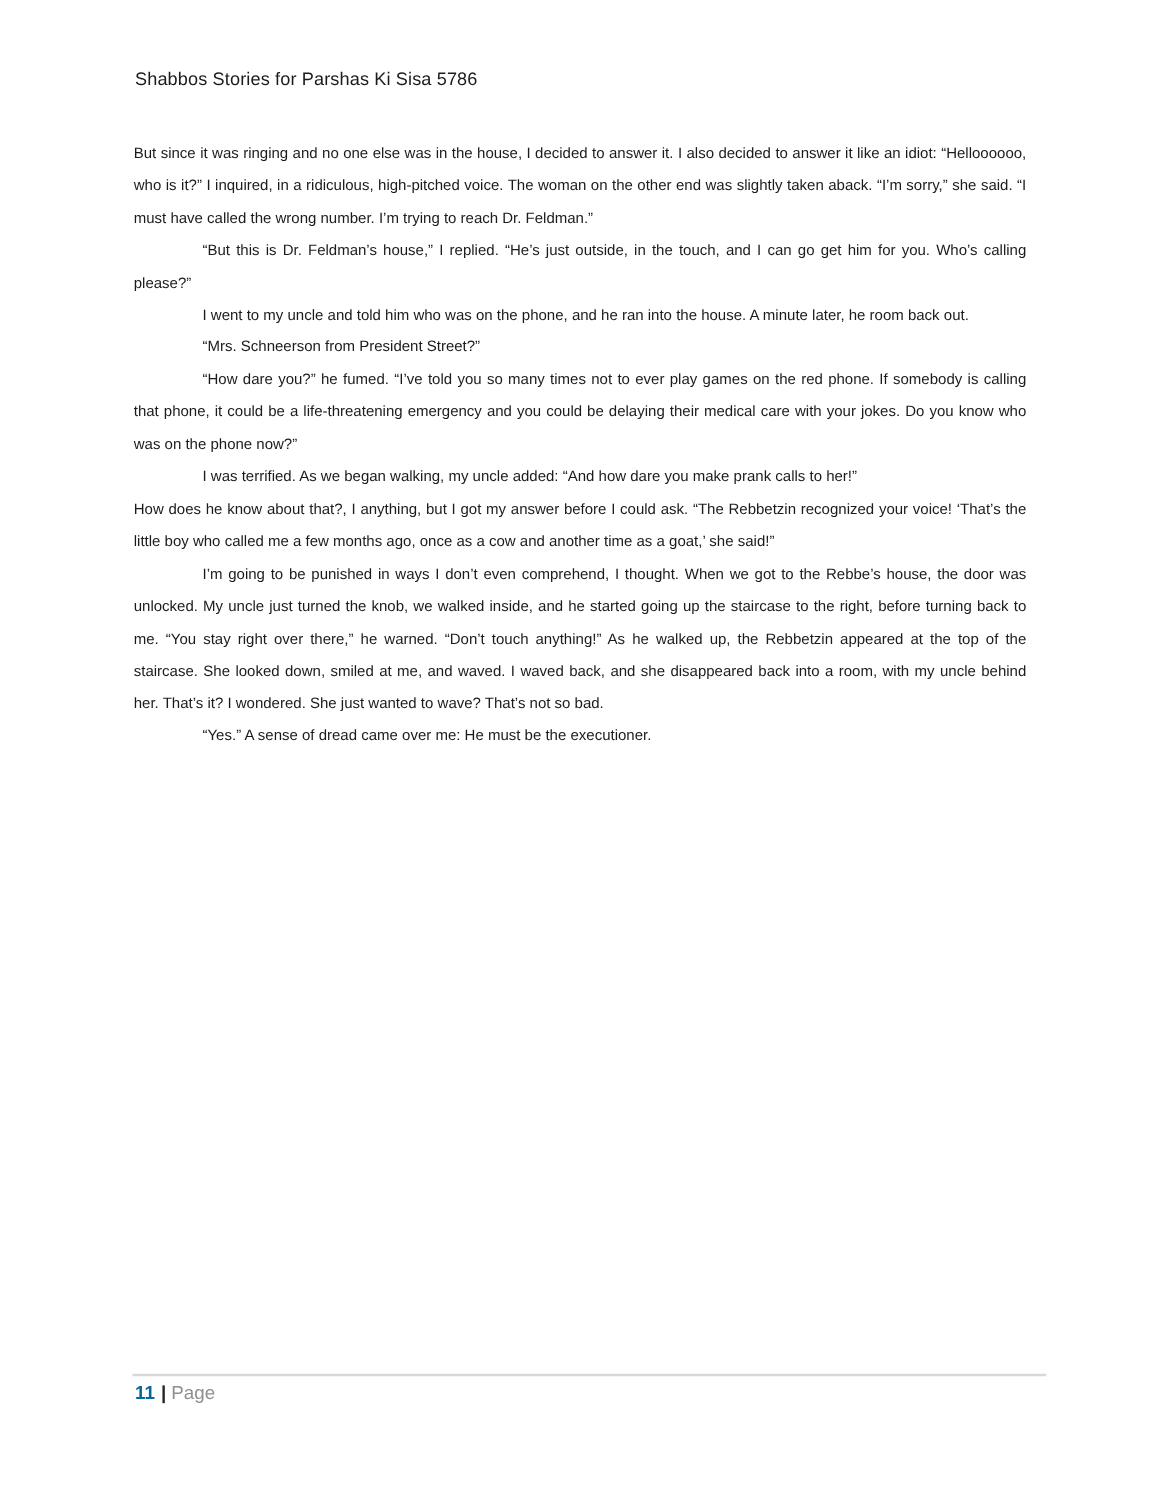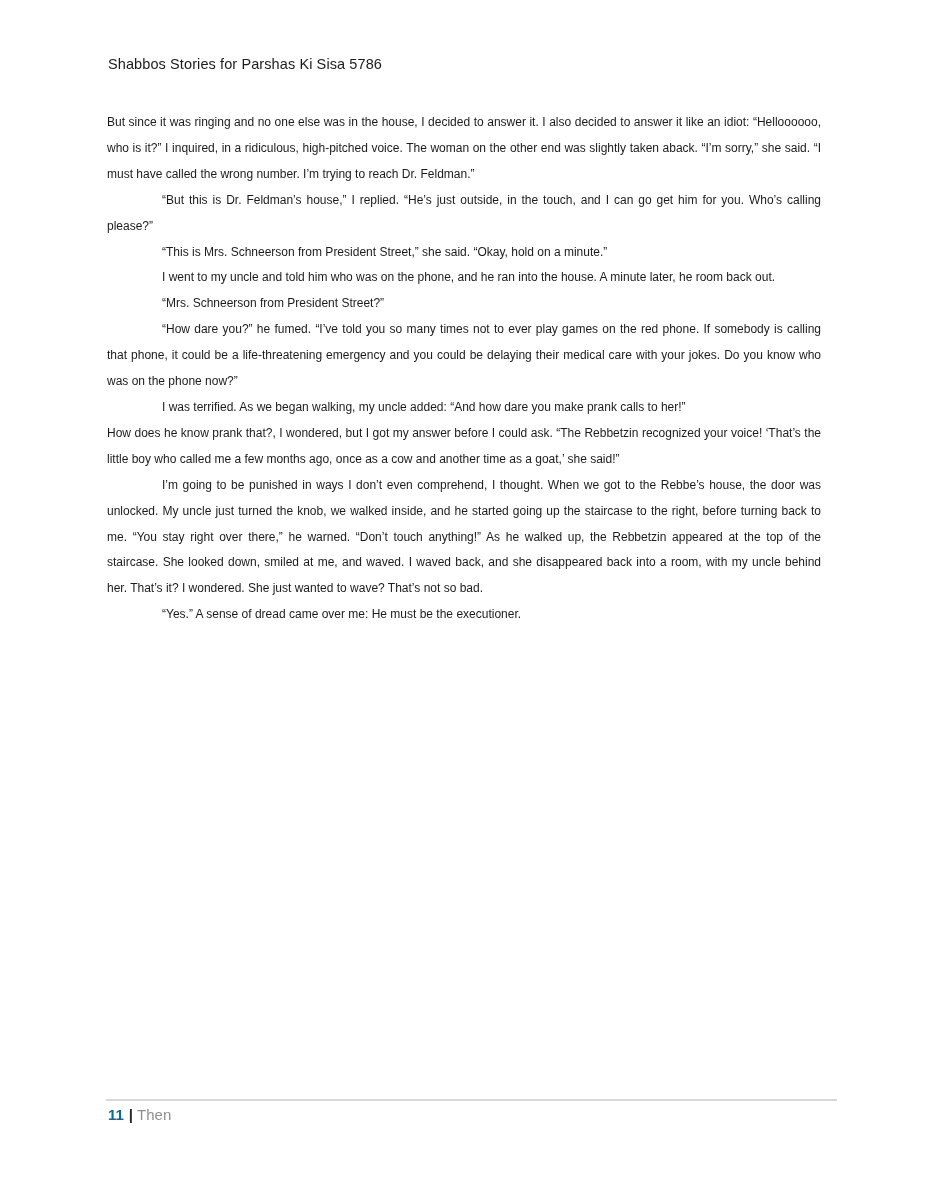--- a/index.html
+++ b/index.html
@@ -75,29 +75,28 @@
 
 <div class="page">
 
   <div class="doc-header">
     <span>Shabbos Stories for Parshas Ki Sisa 5786</span>
   </div>
 
   <div class="doc-body">
       <p class="">But since it was ringing and no one else was in the house, I decided to answer it. I also decided to answer it like an idiot: “Helloooooo, who is it?” I inquired, in a ridiculous, high-pitched voice. The woman on the other end was slightly taken aback. “I’m sorry,” she said. “I must have called the wrong number. I’m trying to reach Dr. Feldman.”</p>
       <p class="indent">“But this is Dr. Feldman’s house,” I replied. “He’s just outside, in the touch, and I can go get him for you. Who’s calling please?”</p>
-      <p class="indent">“This is Mrs. Schneerson from President Street,” she said. “Okay, hold on a minute.”</p>
       <p class="indent">I went to my uncle and told him who was on the phone, and he ran into the house. A minute later, he room back out.</p>
       <p class="indent">“Mrs. Schneerson from President Street?”</p>
       <p class="indent">“How dare you?” he fumed. “I’ve told you so many times not to ever play games on the red phone. If somebody is calling that phone, it could be a life-threatening emergency and you could be delaying their medical care with your jokes. Do you know who was on the phone now?”</p>
       <p class="indent">I was terrified. As we began walking, my uncle added: “And how dare you make prank calls to her!”</p>
-      <p class="">How does he know prank that?, I wondered, but I got my answer before I could ask. “The Rebbetzin recognized your voice! ‘That’s the little boy who called me a few months ago, once as a cow and another time as a goat,’ she said!”</p>
+      <p class="">How does he know about that?, I anything, but I got my answer before I could ask. “The Rebbetzin recognized your voice! ‘That’s the little boy who called me a few months ago, once as a cow and another time as a goat,’ she said!”</p>
       <p class="indent">I’m going to be punished in ways I don’t even comprehend, I thought. When we got to the Rebbe’s house, the door was unlocked. My uncle just turned the knob, we walked inside, and he started going up the staircase to the right, before turning back to me. “You stay right over there,” he warned. “Don’t touch anything!” As he walked up, the Rebbetzin appeared at the top of the staircase. She looked down, smiled at me, and waved. I waved back, and she disappeared back into a room, with my uncle behind her. That’s it? I wondered. She just wanted to wave? That’s not so bad.</p>
       <p class="indent">“Yes.” A sense of dread came over me: He must be the executioner.</p>
     </div>
 
   <div class="footer-rule"></div>
 
   <div class="doc-footer">
-    <span class="page-num">11</span><span class="separator">|</span><span class="page-label">Then</span>
+    <span class="page-num">11</span><span class="separator">|</span><span class="page-label">Page</span>
   </div>
 
 </div>
 
 </body></html>

